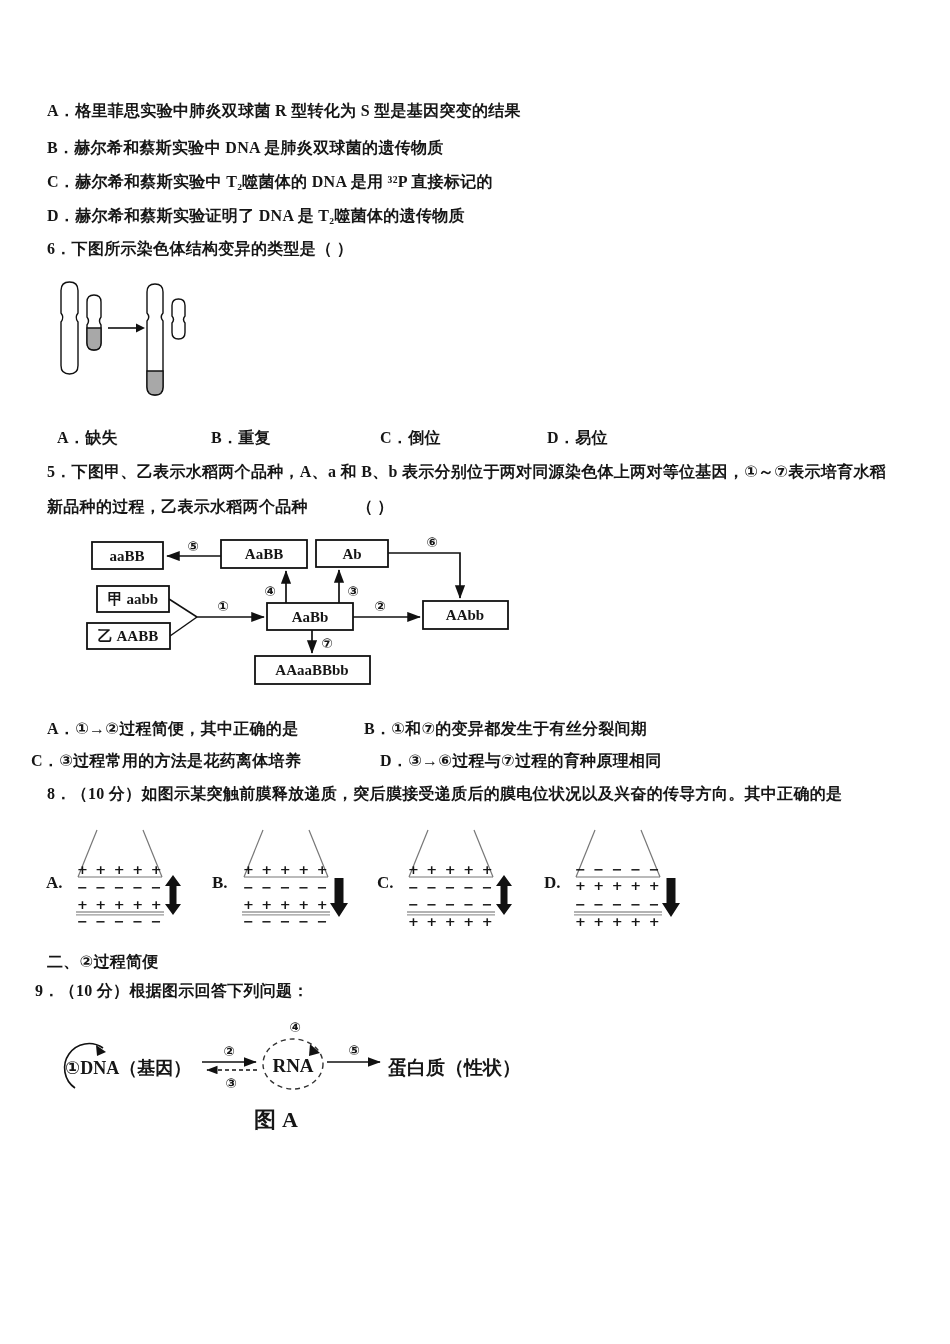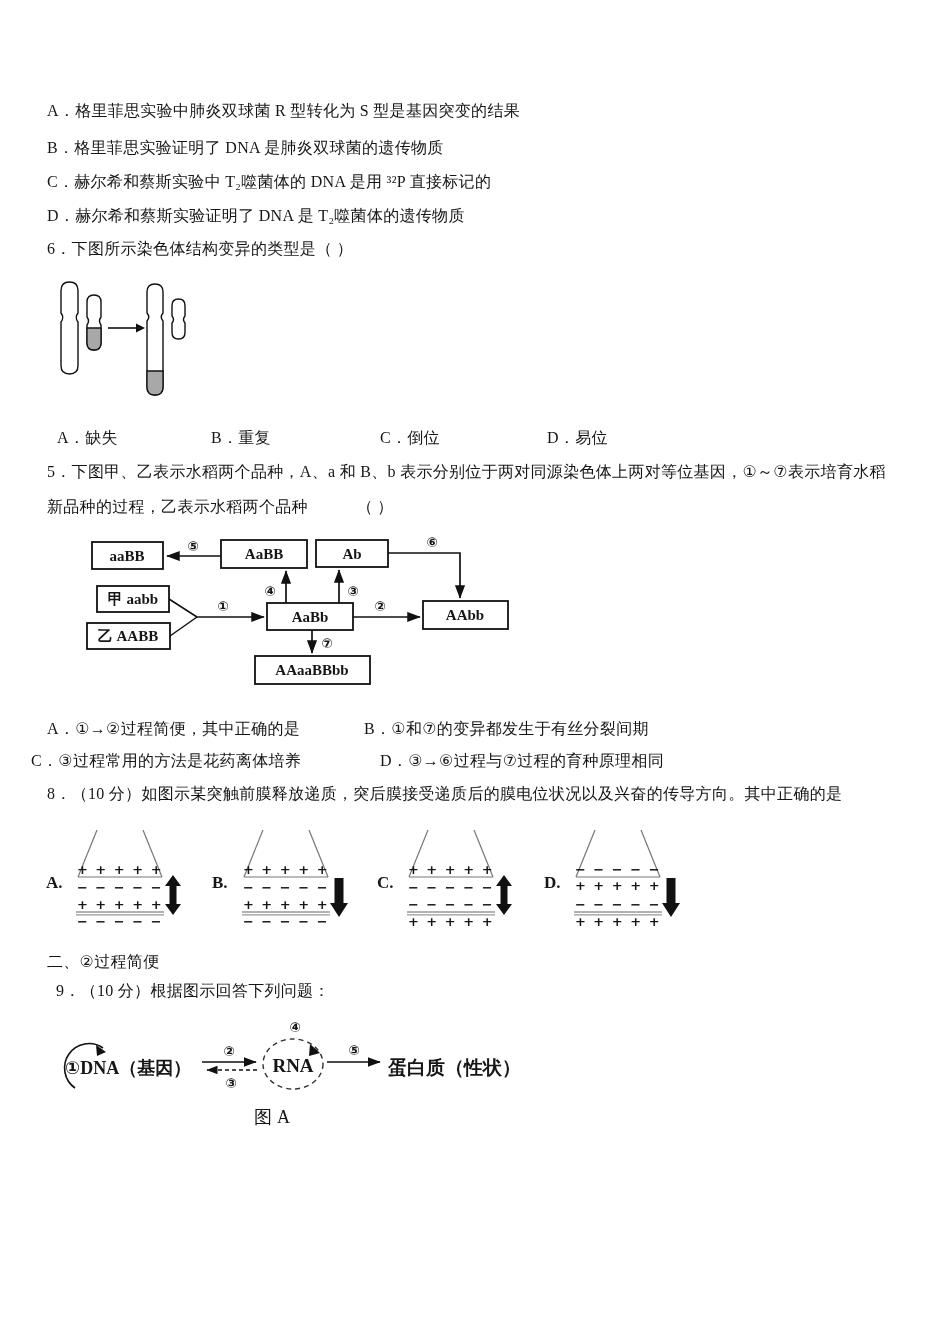--- a/index.html
+++ b/index.html
@@ -2,35 +2,35 @@
 <html><head>
 <meta charset="utf-8">
 <style>
   html,body{margin:0;padding:0;}
   body{
     width:950px;height:1344px;position:relative;background:#ffffff;overflow:hidden;
     font-family:"Liberation Serif","DejaVu Sans",serif;color:#161616;
   }
   .ln{
     position:absolute;white-space:pre;
-    font-weight:normal;font-size:16px;line-height:1.25;letter-spacing:.3px;
+    font-weight:bold;font-size:16px;line-height:1.25;letter-spacing:.3px;
   }
   .abs{position:absolute;}
   svg text{font-family:"Liberation Serif","DejaVu Sans",serif;font-weight:bold;fill:#161616;}
   svg text.circ{font-family:"DejaVu Sans",sans-serif;font-size:13.5px;}
   svg text.boxlab{font-size:15px;}
   svg text.signs{font-family:"DejaVu Sans",sans-serif;font-size:13px;letter-spacing:1.5px;}
   .syn{position:absolute;width:165px;height:122px;}
   .syn .lab{position:absolute;left:6px;top:55px;font-weight:bold;font-size:17px;}
 </style>
 </head>
 <body>
 
 <div class="ln" style="left:47px;top:101px">A．格里菲思实验中肺炎双球菌 R 型转化为 S 型是基因突变的结果</div>
-<div class="ln" style="left:47px;top:138px">B．格里菲思实验证明了 DNA 是肺炎双球菌的遗传物质</div>
+<div class="ln" style="left:47px;top:138px">B．赫尔希和蔡斯实验中 DNA 是肺炎双球菌的遗传物质</div>
 <div class="ln" style="left:47px;top:172px">C．赫尔希和蔡斯实验中 T₂噬菌体的 DNA 是用 ³²P 直接标记的</div>
 <div class="ln" style="left:47px;top:206px">D．赫尔希和蔡斯实验证明了 DNA 是 T₂噬菌体的遗传物质</div>
 
 <div class="ln" style="left:47px;top:239px">6．下图所示染色体结构变异的类型是（ ）</div>
 
 <svg class="abs" style="left:50px;top:275px" width="150" height="132" viewBox="0 0 150 132">
 
   <path d="M11 15.5 Q11 7 19.5 7 Q28 7 28 15.5 L28 38 Q24.5 42.5 28 47 L28 90.5 Q28 99 19.5 99 Q11 99 11 90.5 L11 47 Q14.5 42.5 11 38 Z" fill="#ffffff" stroke="#111" stroke-width="1.4"></path>
 
   <path d="M37 27 Q37 20 44 20 Q51 20 51 27 L51 42 Q48 46 51 50 L51 68 Q51 75 44 75 Q37 75 37 68 L37 50 Q40 46 37 42 Z" fill="#ffffff" stroke="#111" stroke-width="1.4"></path>
@@ -163,21 +163,21 @@
     <text class="signs" x="80" y="72" text-anchor="middle">+ + + + +</text>
     <text class="signs" x="80" y="91" text-anchor="middle">− − − − −</text>
     <line x1="36" y1="94" x2="124" y2="94" stroke="#999" stroke-width="1.3"></line>
     <line x1="36" y1="96.8" x2="124" y2="96.8" stroke="#999" stroke-width="1.3"></line>
     <text class="signs" x="80" y="108" text-anchor="middle">+ + + + +</text>
     <path fill="#111" d="M128.5 60 L137.5 60 L137.5 85 L142 85 L133 99 L124 85 L128.5 85 Z"></path>
   </svg>
 </div>
 
 <div class="ln" style="left:47px;top:952px">二、②过程简便</div>
-<div class="ln" style="left:56px;top:981px">9．（10 分）根据图示回答下列问题：</div>
+<div class="ln" style="left:35px;top:981px">9．（10 分）根据图示回答下列问题：</div>
 
 <svg class="abs" style="left:45px;top:1012px" width="520" height="105" viewBox="0 0 520 105">
   <defs>
     <marker id="qa" markerWidth="10" markerHeight="8" refX="7.5" refY="3" orient="auto">
       <path d="M0,0 L8,3 L0,6 Z" fill="#111"></path>
     </marker>
   </defs>
 
   <path d="M30 76 A24 24 0 1 1 58 36" fill="none" stroke="#111" stroke-width="1.6"></path>
   <polygon points="61,40 51,33 52,44" fill="#111"></polygon>
@@ -191,13 +191,13 @@
   <ellipse cx="248" cy="52" rx="30" ry="25" fill="none" stroke="#333" stroke-width="1.4" stroke-dasharray="5,4"></ellipse>
   <polygon points="275,41 265,32 264,44" fill="#111"></polygon>
   <text class="circ" x="250" y="20" text-anchor="middle">④</text>
   <text x="248" y="60" font-size="19" text-anchor="middle">RNA</text>
 
   <line x1="282" y1="50" x2="335" y2="50" stroke="#111" stroke-width="1.6" marker-end="url(#qa)"></line>
   <text class="circ" x="309" y="43" text-anchor="middle">⑤</text>
   <text x="343" y="62" font-size="19">蛋白质（性状）</text>
 </svg>
 
-<div class="ln" style="left:254px;top:1106px;font-size:18px">图 A</div>
+<div class="ln" style="left:254px;top:1106px;font-size:22px">图 A</div>
 
 </body></html>

